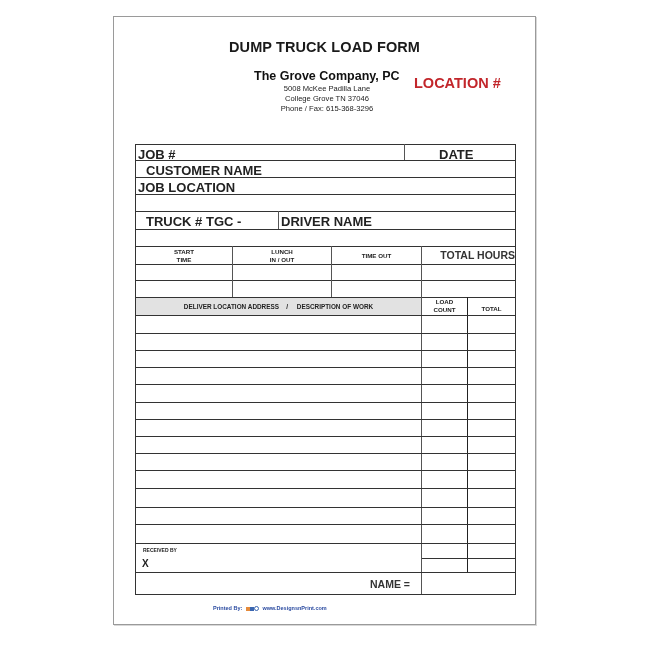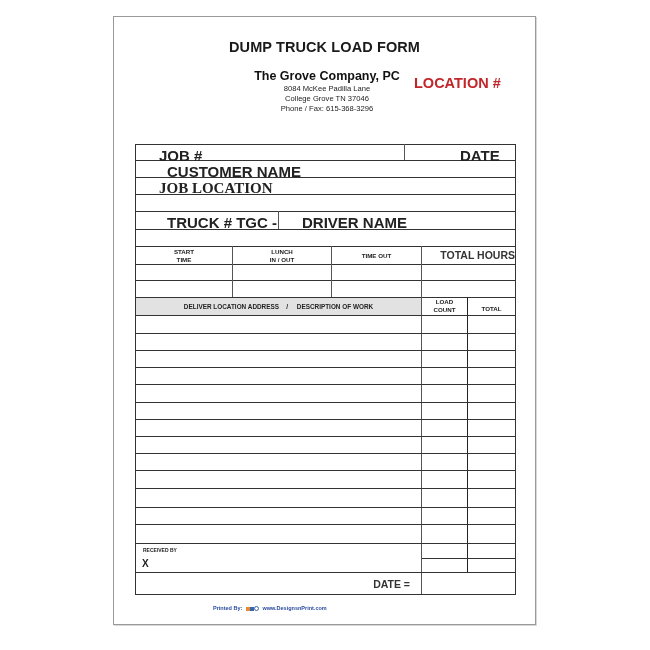--- a/index.html
+++ b/index.html
@@ -13,47 +13,47 @@
     background: #fff;
     border: 1px solid #9a9a9a;
     box-shadow: 1px 1px 0 #d8d8d8;
   }
   .abs { position: absolute; }
   .title {
     left: 0; width: 100%; top: 22px; text-align: center;
     font-weight: bold; font-size: 14.5px; color: #1a1a1a; letter-spacing: 0.1px;
   }
   .company {
-    left: 140px; width: 146px; top: 52px; text-align: center;
+    left: 140px; width: 146px; top: 52px; 
     font-weight: bold; font-size: 12.5px; color: #111;
   }
   .addr {
     left: 140px; width: 146px; text-align: center; font-size: 7.6px; color: #222;
   }
   .invoice {
     left: 300px; top: 58px; font-weight: bold; font-size: 14.5px; color: #c2262b;
   }
   .hl { position: absolute; height: 0; border-top: 1.3px solid #333; }
   .vl { position: absolute; width: 0; border-left: 1.3px solid #555; }
   .lbl { position: absolute; font-weight: bold; color: #222; white-space: nowrap; }
-  .f9 { font-size: 15px; margin-left: 21px; }
+  .f9 { font-size: 13px; }
   .small { font-size: 6.2px; text-align: center; line-height: 7.5px; }
   .shade { position: absolute; background: #e2e2e2; }
   .printed { font-size: 5.5px; color: #2a4aa0; font-weight: bold; white-space: nowrap; }
   .logo-sq { display: inline-block; width: 4px; height: 4px; vertical-align: middle; }
   .logo-c { display: inline-block; width: 5px; height: 5px; border: 1px solid #3a66b0; border-radius: 50%; vertical-align: middle; box-sizing: border-box; margin-right: 2px; }
 </style>
 </head>
 <body>
 
 <div class="page">
 
   <div class="abs title">DUMP TRUCK LOAD FORM</div>
   <div class="abs company">The Grove Company, PC</div>
-  <div class="abs addr" style="top:67px">8084 McKee Padilla Lane</div>
+  <div class="abs addr" style="top:67px">5008 McKee Padilla Lane</div>
   <div class="abs addr" style="top:77px">College Grove TN 37046</div>
   <div class="abs addr" style="top:87px">Phone / Fax: 615-368-3296</div>
   <div class="abs invoice">LOCATION #</div>
 
   <div>
 
     <div class="vl" style="left:21px; top:127px; height:451px; border-left-color:#333;"></div>
     <div class="vl" style="left:401px; top:127px; height:451px; border-left-color:#333;"></div>
 
     <div class="hl" style="left:21px; width:381px; top:127px;"></div>
@@ -72,21 +72,21 @@
     </div>
     <div class="vl" style="left:290px; top:127px; height:16px;"></div>
     <div class="abs" style="left:291px; top:128px; width:110px; height:15px;">
       <span class="lbl f9" style="left:2px; top:2px;padding-left:32px;">DATE</span>
     </div>
 
     <div class="abs" style="left:30px; top:144px; width:379px; height:16px;">
       <span class="lbl f9" style="left:2px; top:2px;">CUSTOMER NAME</span>
     </div>
     <div class="abs" style="left:22px; top:161px; width:379px; height:33px;">
-      <span class="lbl f9" style="left:2px; top:2px;font-family:Liberation Serif, serif;">JOB LOCATION</span>
+      <span class="lbl f9" style="left:2px; top:2px;">JOB LOCATION</span>
     </div>
 
     <div class="abs" style="left:22px; top:195px; width:142px; height:17px;">
       <span class="lbl f9" style="left:10px; top:2px;">TRUCK #  TGC -</span>
     </div>
     <div class="vl" style="left:164px; top:194px; height:18px;"></div>
     <div class="abs" style="left:165px; top:195px; width:236px; height:34px;">
       <span class="lbl f9" style="left:2px; top:2px;">DRIVER NAME</span>
     </div>
 
@@ -147,21 +147,21 @@
 
     <div class="abs" style="left:22px; top:299px; width:285px; height:227px;"></div>
     <div class="abs" style="left:308px; top:299px; width:45px; height:256px;"></div>
     <div class="abs" style="left:354px; top:299px; width:47px; height:256px;"></div>
 
     <div class="abs" style="left:22px; top:527px; width:285px; height:28px;">
       <span class="lbl" style="left:7px; top:3px; font-size:5px;">RECEIVED BY</span>
       <span class="lbl" style="left:6px; top:14px; font-size:10px;">X</span>
     </div>
 
-    <div class="lbl" style="left:230px; width:66px; top:561px; font-size:10.5px; text-align:right; color:#333;">DATE =</div>
+    <div class="lbl" style="left:230px; width:66px; top:561px; font-size:10.5px; text-align:right; color:#333;">NAME =</div>
     <div class="abs" style="left:308px; top:556px; width:93px; height:21px;"></div>
   </div>
 
   <div class="abs printed" style="left:99px; top:588px;">
     <span>Printed By:</span>
     <span class="logo-sq" style="background:#e58a3a; margin-left:2px;"></span><span class="logo-sq" style="background:#3a66b0;"></span><span class="logo-c"></span>
     <span>www.DesignsnPrint.com</span>
   </div>
 </div>
 

